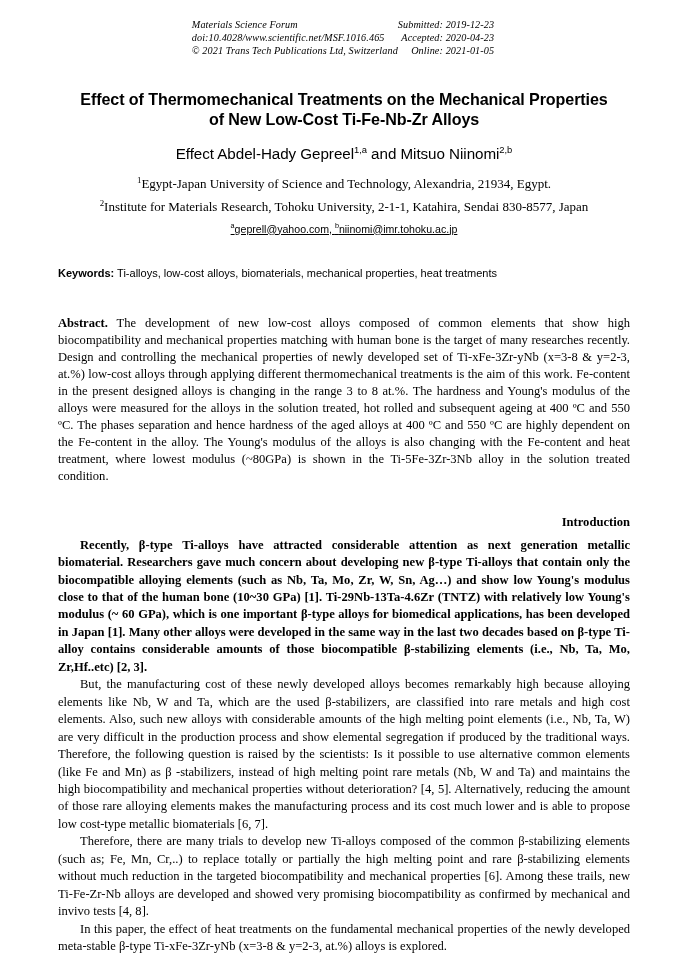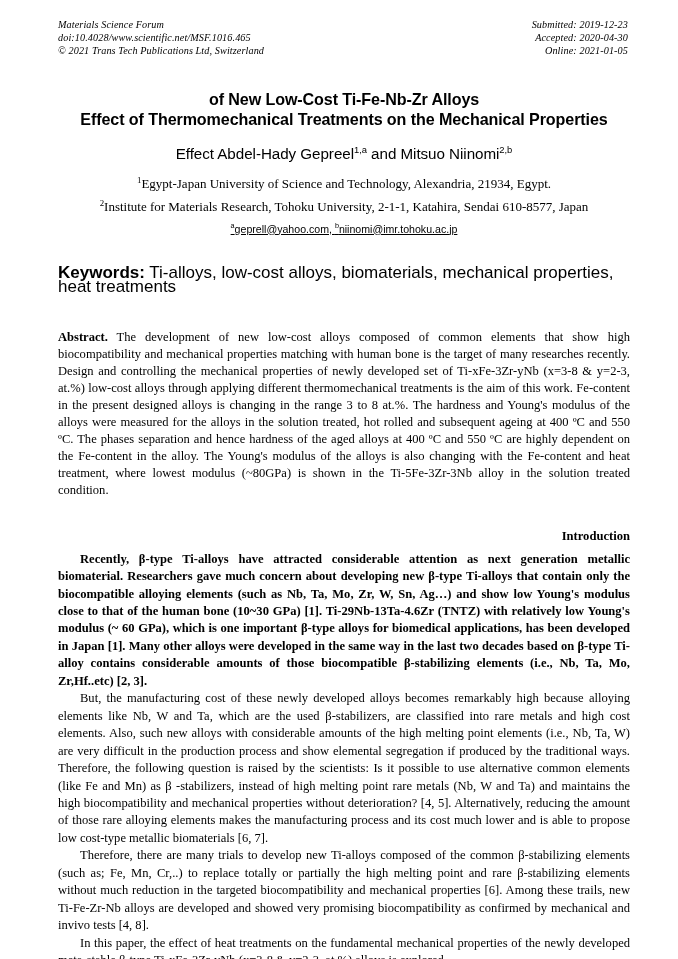--- a/index.html
+++ b/index.html
@@ -19,21 +19,21 @@
   .page {
     width: 678px;
     height: 959px;
     padding: 18px 48px 0 58px;
     position: relative;
   }
 
   
   .journal-header {
     display: flex;
-    justify-content: space-between;
+    justify-content: center;
     align-items: flex-start;
     font-style: italic;
     font-size: 10.2px;
     line-height: 13.2px;
     letter-spacing: 0.01em;
   }
   .journal-header .left { text-align: left; }
   .journal-header .right { text-align: right; padding-right: 2px; }
   .journal-header div div { white-space: nowrap; }
 
@@ -75,21 +75,21 @@
     font-size: 10.6px;
     line-height: 23px;
     text-align: center;
     text-decoration: underline;
   }
   .emails sup { font-size: 0.68em; vertical-align: super; line-height: 0; }
 
   
   .keywords {
     font-family: "Liberation Sans", "DejaVu Sans", sans-serif;
-    font-size: 17px;
+    font-size: 11px;
     line-height: 14px;
     margin-top: 25px;
     text-align: left;
   }
   .keywords .kw-label { font-weight: bold; }
 
   
   .abstract {
     font-size: 12.55px;
     line-height: 17px;
@@ -125,37 +125,37 @@
 <div class="page">
 
   <div class="journal-header">
     <div class="left">
       <div>Materials Science Forum</div>
       <div>doi:10.4028/www.scientific.net/MSF.1016.465</div>
       <div>© 2021 Trans Tech Publications Ltd, Switzerland</div>
     </div>
     <div class="right">
       <div>Submitted: 2019-12-23</div>
-      <div>Accepted: 2020-04-30</div>
+      <div>Accepted: 2020-04-23</div>
       <div>Online: 2021-01-05</div>
     </div>
   </div>
 
   <div class="title">
+    <span class="title-line">Effect of Thermomechanical Treatments on the Mechanical Properties</span>
     <span class="title-line">of New Low-Cost Ti-Fe-Nb-Zr Alloys</span>
-    <span class="title-line">Effect of Thermomechanical Treatments on the Mechanical Properties</span>
   </div>
 
   <div class="authors">
     <span>Effect Abdel-Hady Gepreel</span><sup>1,a</sup><span> and </span><span>Mitsuo Niinomi</span><sup>2,b</sup>
   </div>
 
   <div class="affiliations">
     <span class="aff-line"><sup>1</sup><span>Egypt-Japan University of Science and Technology, Alexandria, 21934, Egypt.</span></span>
-    <span class="aff-line"><sup>2</sup><span>Institute for Materials Research, Tohoku University, 2-1-1, Katahira, Sendai 610-8577, Japan</span></span>
+    <span class="aff-line"><sup>2</sup><span>Institute for Materials Research, Tohoku University, 2-1-1, Katahira, Sendai 830-8577, Japan</span></span>
   </div>
 
   <div class="emails">
     <sup>a</sup><span>geprell@yahoo.com, </span><sup>b</sup><span>niinomi@imr.tohoku.ac.jp</span>
   </div>
 
   <div class="keywords">
     <span class="kw-label">Keywords:</span><span> Ti-alloys, low-cost alloys, biomaterials, mechanical properties, heat treatments</span>
   </div>
 

